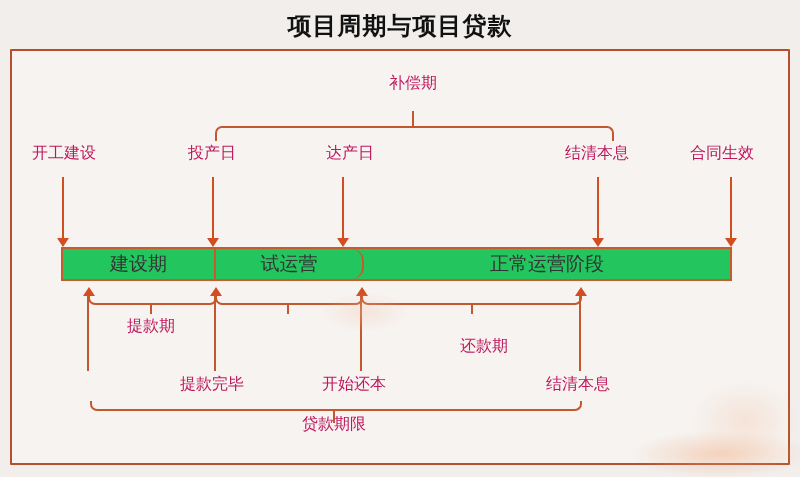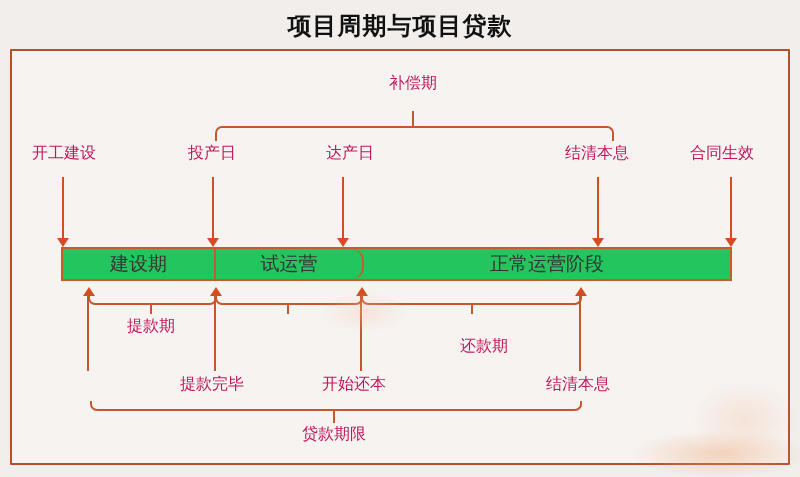--- a/index.html
+++ b/index.html
@@ -112,19 +112,19 @@
   <div class="vline" style="left:214px;top:295px;height:76px;"></div>
   <div class="vline" style="left:360px;top:295px;height:76px;"></div>
   <div class="vline" style="left:579px;top:295px;height:76px;"></div>
 
   <div class="lbl" style="left:212px;top:374px;">提款完毕</div>
   <div class="lbl" style="left:354px;top:374px;">开始还本</div>
   <div class="lbl" style="left:578px;top:374px;">结清本息</div>
 
   <div class="bracket-up" style="left:90px;top:401px;width:488px;"></div>
   <div class="vline" style="left:333px;top:409px;height:14px;"></div>
-  <div class="lbl" style="left:334px;top:424px;text-align:right;">贷款期限</div>
+  <div class="lbl" style="left:334px;top:414px;text-align:right;">贷款期限</div>
 
   <div class="smudge" style="left:630px;top:430px;width:180px;height:48px;background:radial-gradient(ellipse at center,rgba(240,170,125,0.45),rgba(240,170,125,0) 70%);"></div>
   <div class="smudge" style="left:690px;top:380px;width:110px;height:80px;background:radial-gradient(ellipse at center,rgba(243,190,155,0.30),rgba(243,190,155,0) 70%);"></div>
   <div class="smudge" style="left:320px;top:292px;width:90px;height:40px;background:radial-gradient(ellipse at center,rgba(245,200,175,0.35),rgba(245,200,175,0) 70%);"></div>
 
 </div>
 
 </body></html>

